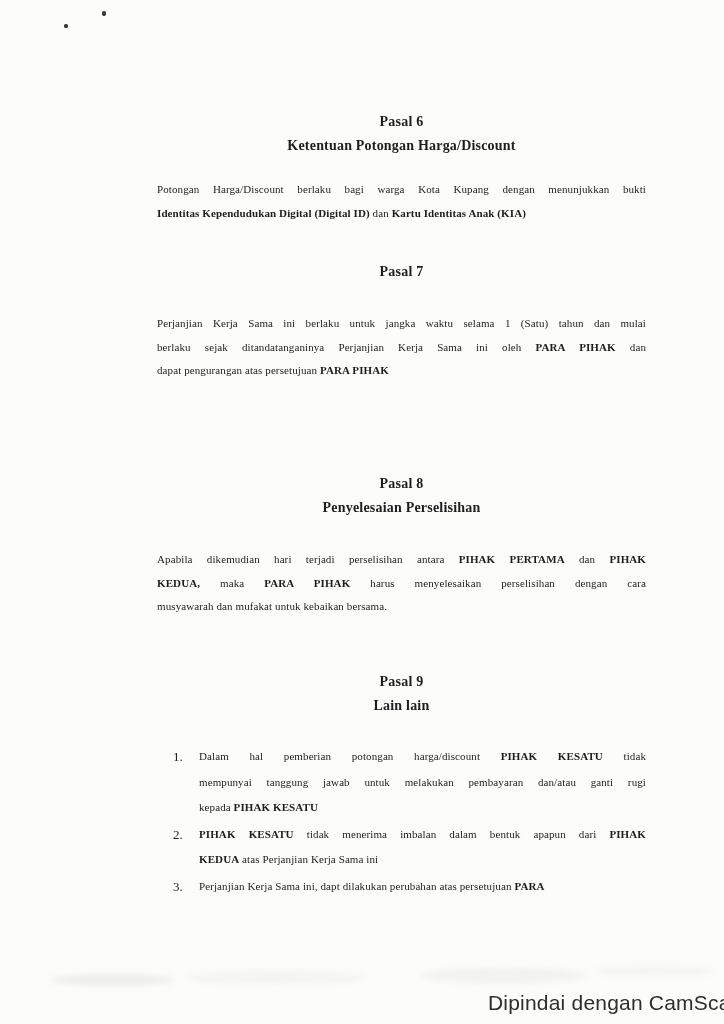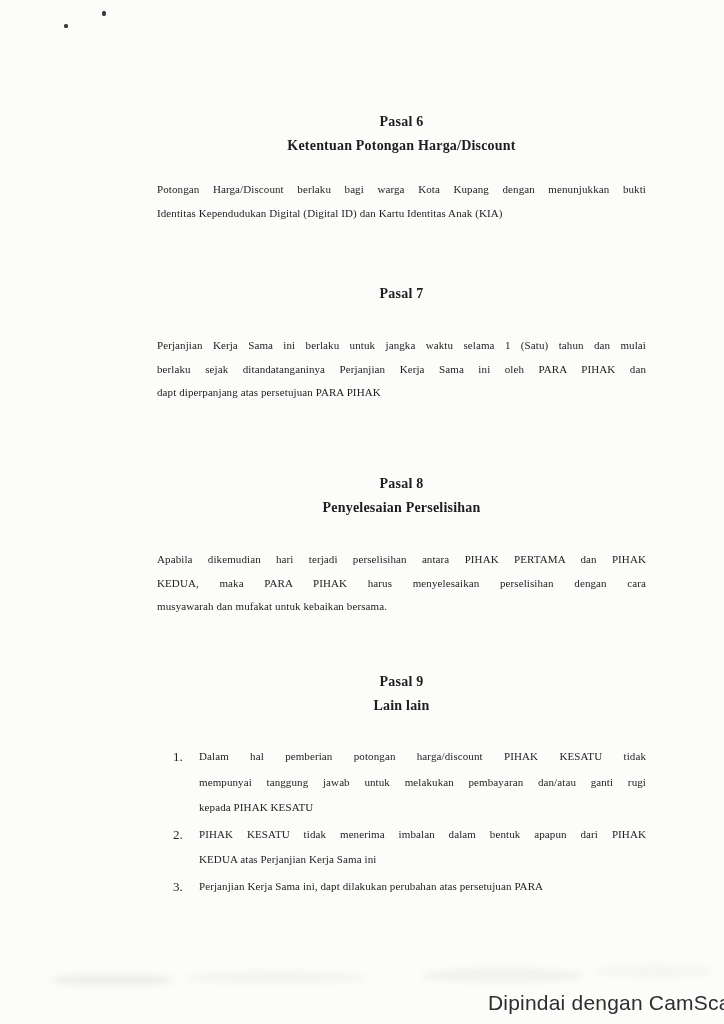--- a/index.html
+++ b/index.html
@@ -9,21 +9,21 @@
     overflow:hidden;
     position:relative;
     font-family:"Liberation Serif","DejaVu Serif",serif;
     color:var(--ink,#1d1d1d);
   }
   .page{position:absolute;inset:0;margin-left:36px;}
 
   
   .pasal{position:absolute;left:121px;width:489px;}
   #sec0{top:110px;}
-  #sec1{top:282px;}
+  #sec1{top:260px;}
   #sec2{top:472px;}
   #sec3{top:670px;}
 
   .num,.ttl{
     margin:0;padding:0;
     font-size:14px;font-weight:bold;
     line-height:24px;text-align:center;
     letter-spacing:.2px;
   }
   .body{margin-top:28px;}
@@ -32,21 +32,21 @@
   
   .tl{
     font-size:11px;
     line-height:23.5px;
     text-align:justify;
     text-align-last:justify;
     white-space:nowrap;
     letter-spacing:.1px;
   }
   .tl.last{text-align-last:left;white-space:normal;}
-  .b{font-weight:normal;}
+  .b{font-weight:bold;}
 
   
   .llist{margin-top:26px;padding-left:16px;}
   .litem{display:flex;align-items:flex-start;margin-bottom:1px;}
   .lmark{
     width:26px;flex:0 0 26px;
     font-size:13px;line-height:25.5px;
   }
   .ltext{flex:1 1 auto;min-width:0;}
   .litem .tl{line-height:25.5px;}
@@ -86,21 +86,21 @@
         <div class="tl"><span>Potongan Harga/Discount berlaku bagi warga Kota Kupang dengan menunjukkan bukti</span></div>
         <div class="tl last"><span class="b">Identitas Kependudukan Digital (Digital ID)</span><span> dan </span><span class="b">Kartu Identitas Anak (KIA)</span></div>
       </div>
   </section>
 
   <section class="pasal" id="sec1">
     <h2 class="num">Pasal 7</h2>
     <div class="body">
         <div class="tl"><span>Perjanjian Kerja Sama ini berlaku untuk jangka waktu selama 1 (Satu) tahun dan mulai</span></div>
         <div class="tl"><span>berlaku sejak ditandatanganinya Perjanjian Kerja Sama ini oleh </span><span class="b">PARA PIHAK</span><span> dan</span></div>
-        <div class="tl last"><span>dapt diperpanjang atas persetujuan </span><span class="b">PARA PIHAK</span></div>
+        <div class="tl last"><span>dapat pengurangan atas persetujuan </span><span class="b">PARA PIHAK</span></div>
       </div>
   </section>
 
   <section class="pasal" id="sec2">
     <h2 class="num">Pasal 8</h2>
     <h3 class="ttl">Penyelesaian Perselisihan</h3>
     <div class="body">
         <div class="tl"><span>Apabila dikemudian hari terjadi perselisihan antara </span><span class="b">PIHAK PERTAMA</span><span> dan </span><span class="b">PIHAK</span></div>
         <div class="tl"><span class="b">KEDUA,</span><span> maka </span><span class="b">PARA PIHAK</span><span> harus menyelesaikan perselisihan dengan cara</span></div>
         <div class="tl last"><span>musyawarah dan mufakat untuk kebaikan bersama.</span></div>

